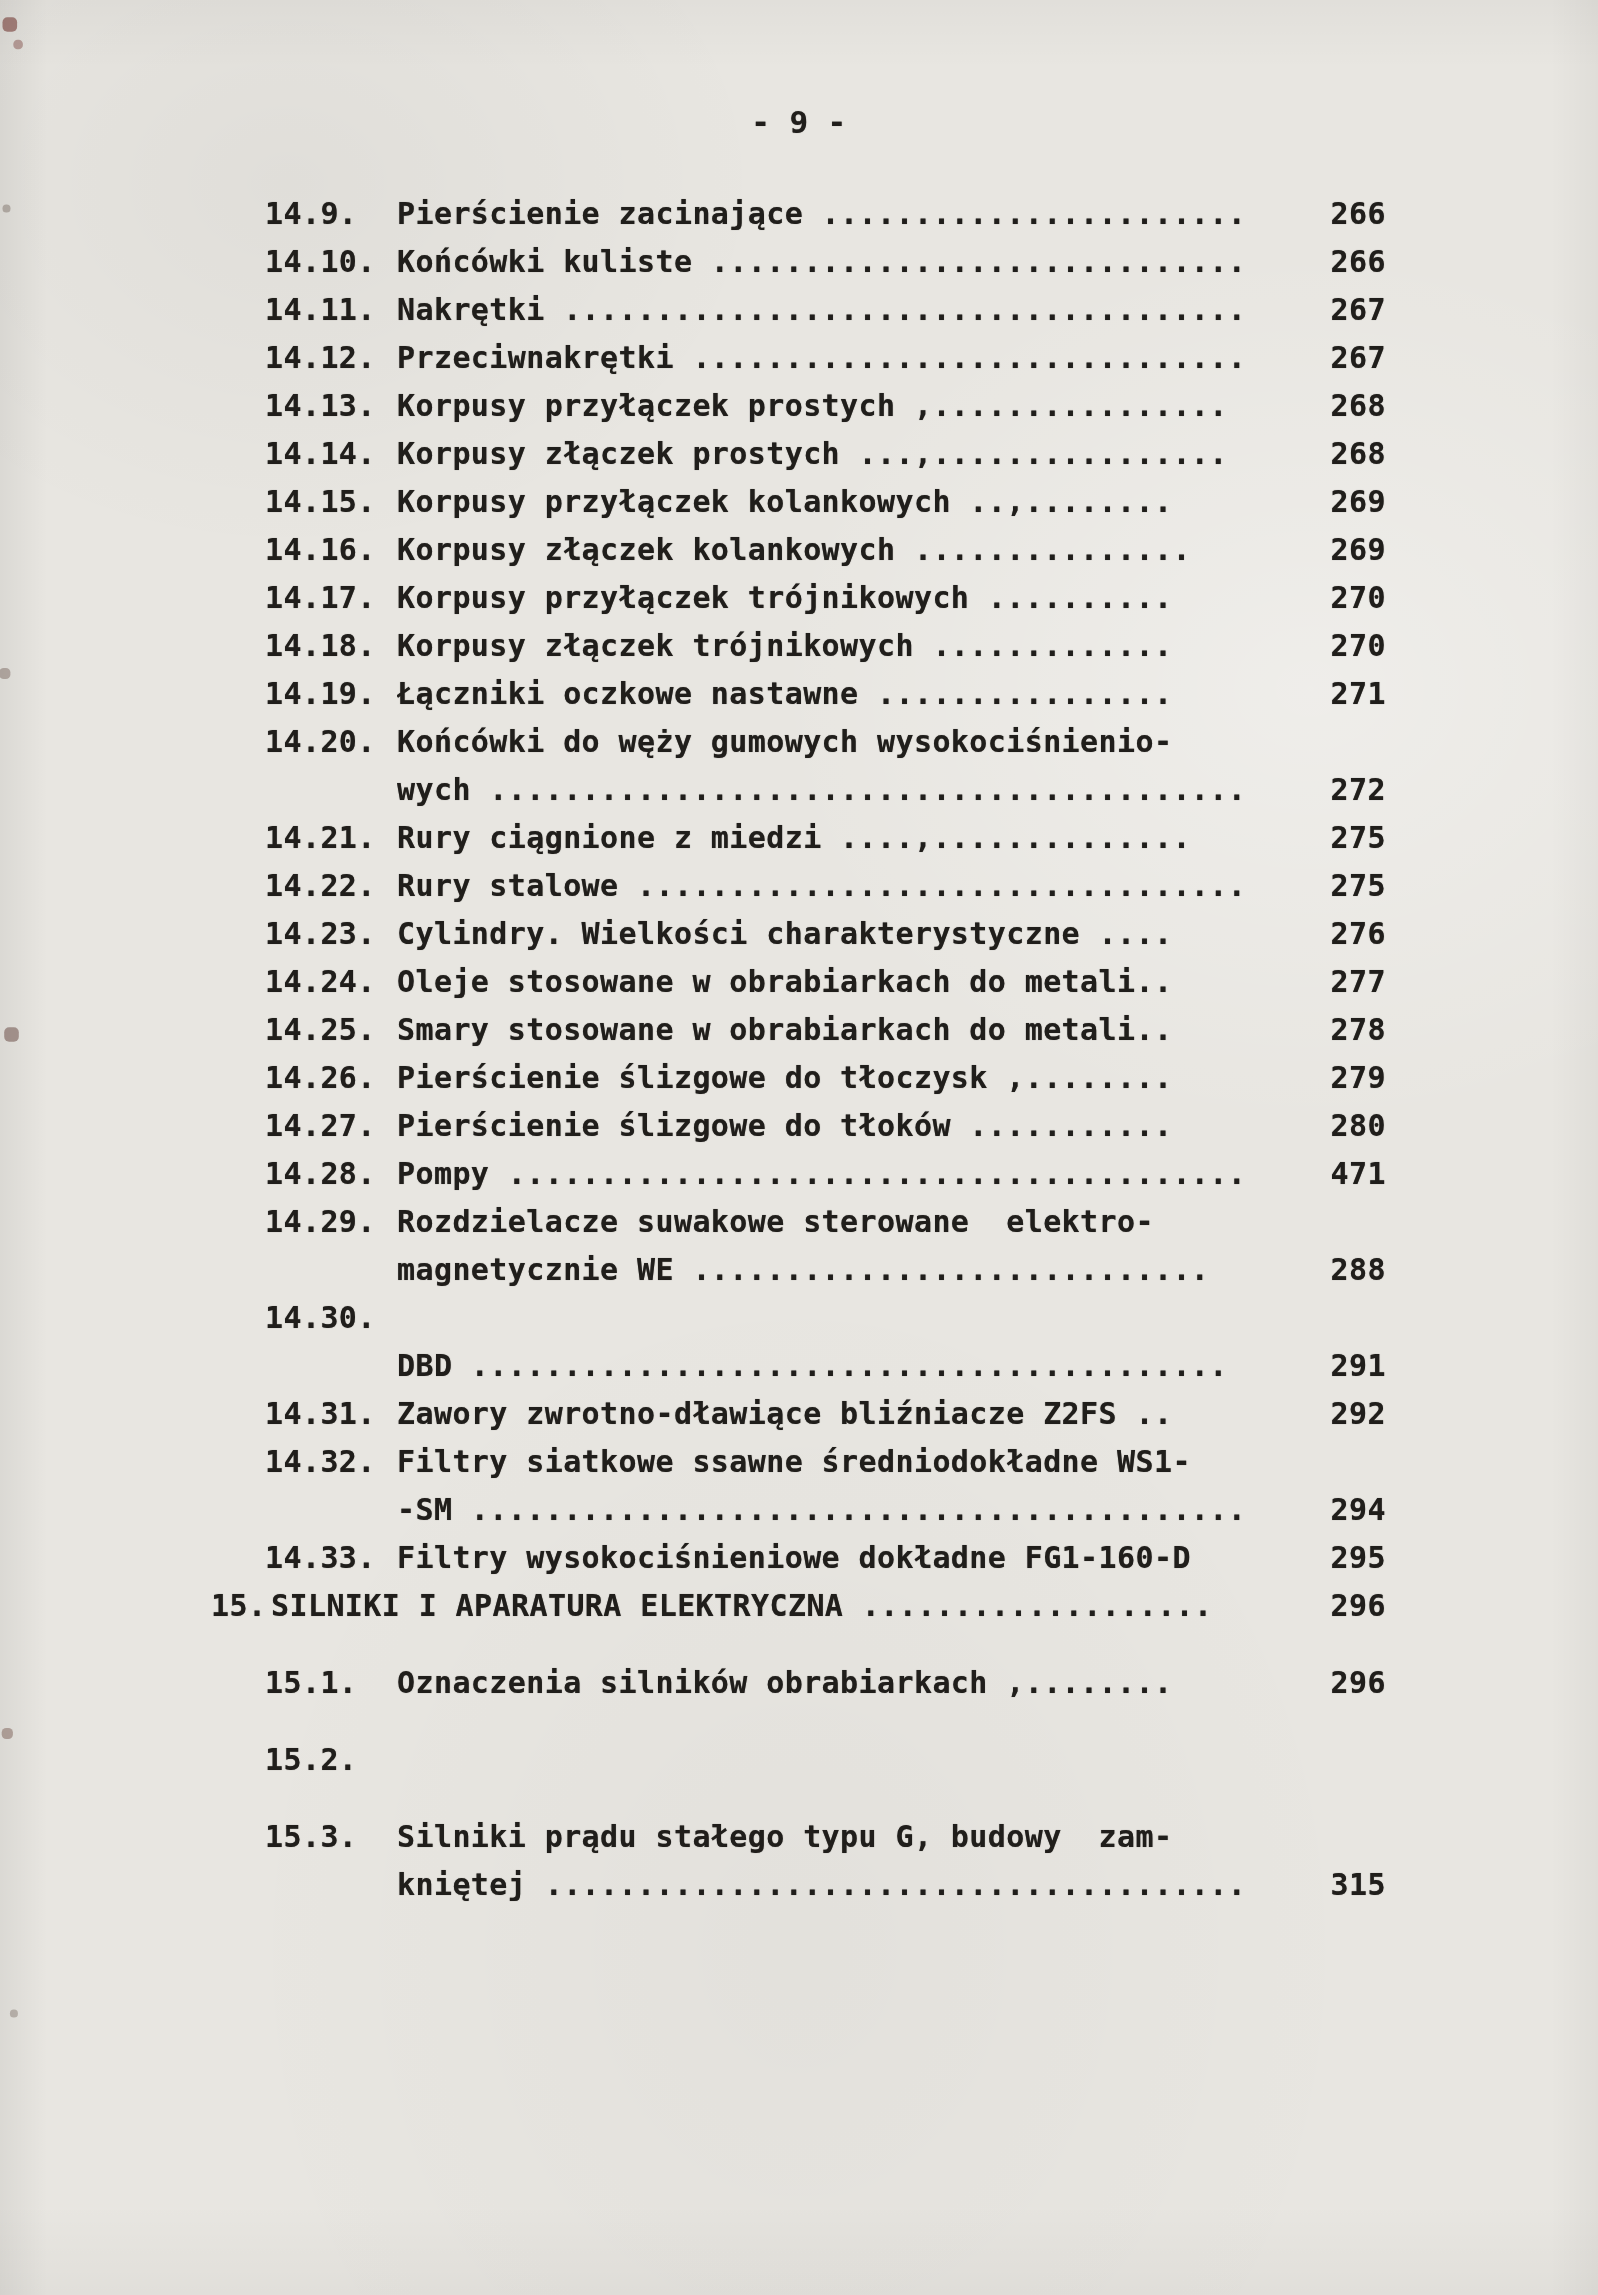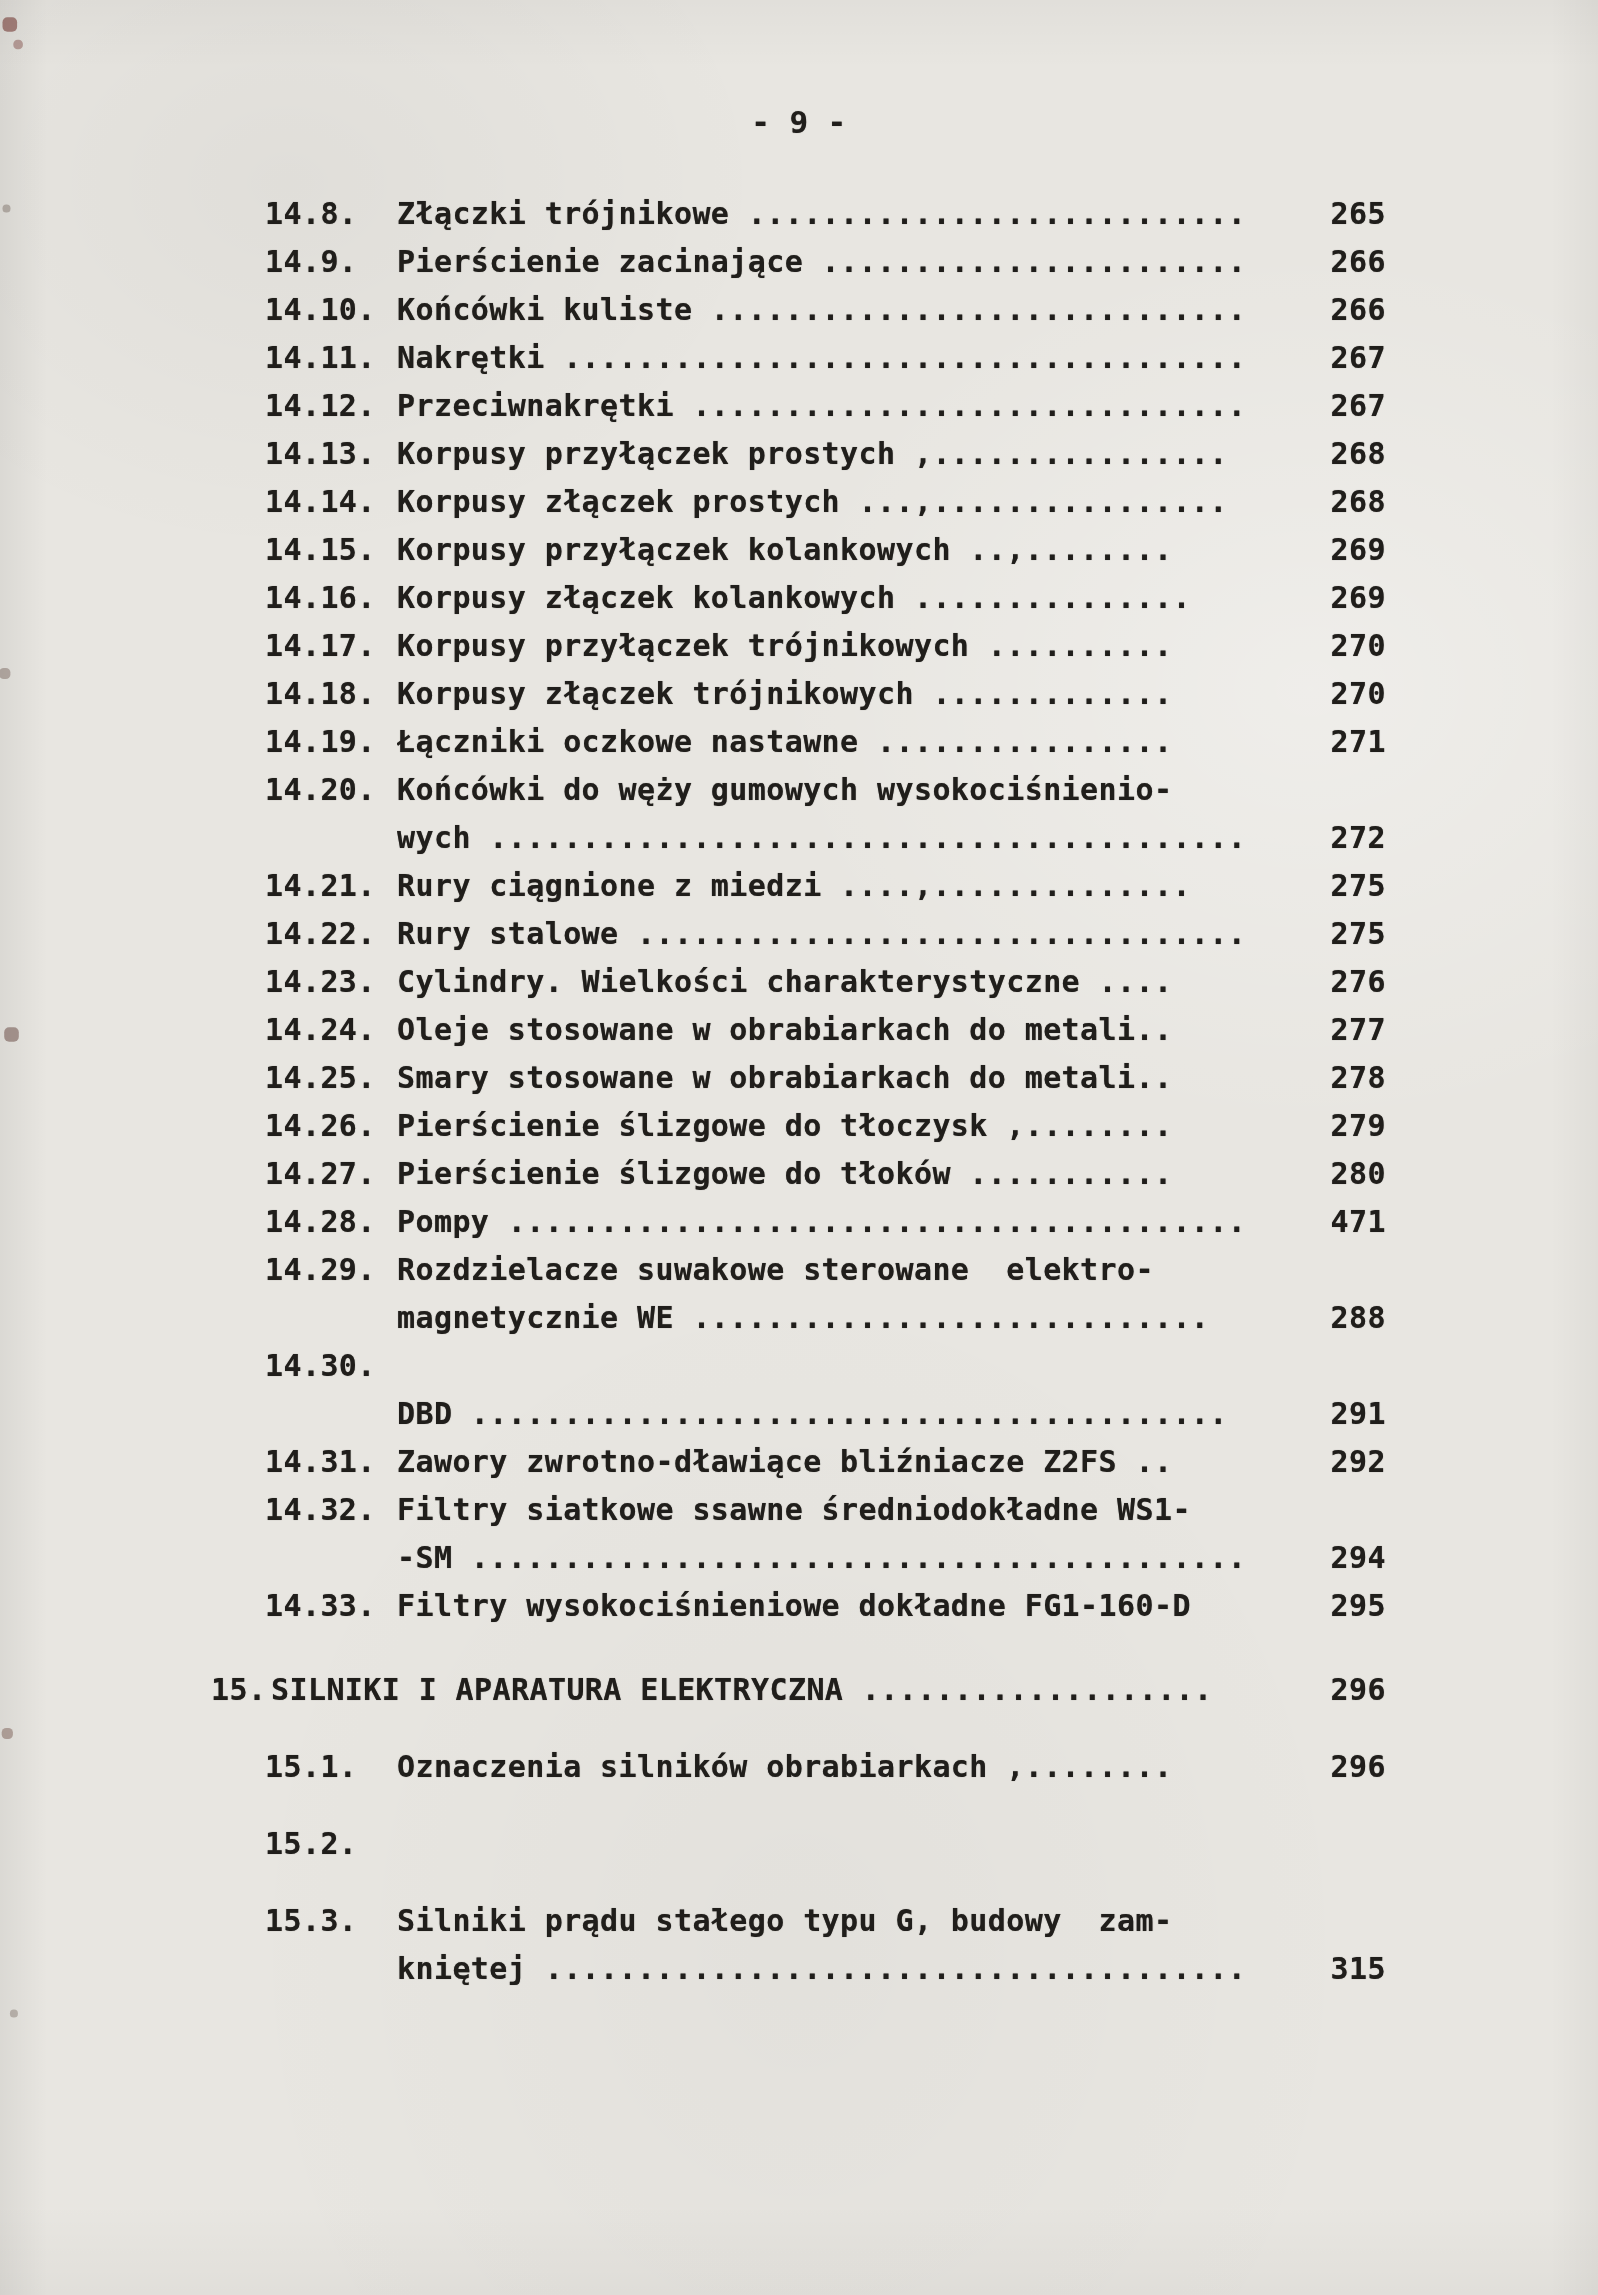--- a/index.html
+++ b/index.html
@@ -48,21 +48,20 @@
     grid-template-columns: 186px 1fr 116px;
     line-height: 48px;
     min-height: 48px;
     white-space: pre;
   }
   .row .num { padding-left: 54px; }
   .row .text { overflow: hidden; }
   .row .page { text-align: right; }
   .row.section {
     grid-template-columns: 60px 1fr 116px;
-    margin-top: 36px;
     margin-bottom: 21.5px;
   }
   .row.section .num { padding-left: 0; }
   .row.sub15 { margin-top: 29px; }
   .specks {
     position: absolute;
     left: 0; top: 0;
     width: 3.3px; height: 3.3px;
     border-radius: 50%;
     box-shadow:
@@ -77,21 +76,20 @@
 </style>
 </head>
 <body>
 
 <div class="sheet">
   <div class="specks"></div>
 
   <div class="page-header ink">- 9 -</div>
 
   <div class="toc-wrap ink">
-      <div class="row"><span class="num">14.8.</span><span class="text">Złączki trójnikowe ...........................</span><span class="page">265</span></div>
       <div class="row"><span class="num">14.9.</span><span class="text">Pierścienie zacinające .......................</span><span class="page">266</span></div>
       <div class="row"><span class="num">14.10.</span><span class="text">Końcówki kuliste .............................</span><span class="page">266</span></div>
       <div class="row"><span class="num">14.11.</span><span class="text">Nakrętki .....................................</span><span class="page">267</span></div>
       <div class="row"><span class="num">14.12.</span><span class="text">Przeciwnakrętki ..............................</span><span class="page">267</span></div>
       <div class="row"><span class="num">14.13.</span><span class="text">Korpusy przyłączek prostych ,................</span><span class="page">268</span></div>
       <div class="row"><span class="num">14.14.</span><span class="text">Korpusy złączek prostych ...,................</span><span class="page">268</span></div>
       <div class="row"><span class="num">14.15.</span><span class="text">Korpusy przyłączek kolankowych ..,........</span><span class="page">269</span></div>
       <div class="row"><span class="num">14.16.</span><span class="text">Korpusy złączek kolankowych ...............</span><span class="page">269</span></div>
       <div class="row"><span class="num">14.17.</span><span class="text">Korpusy przyłączek trójnikowych ..........</span><span class="page">270</span></div>
       <div class="row"><span class="num">14.18.</span><span class="text">Korpusy złączek trójnikowych .............</span><span class="page">270</span></div>

